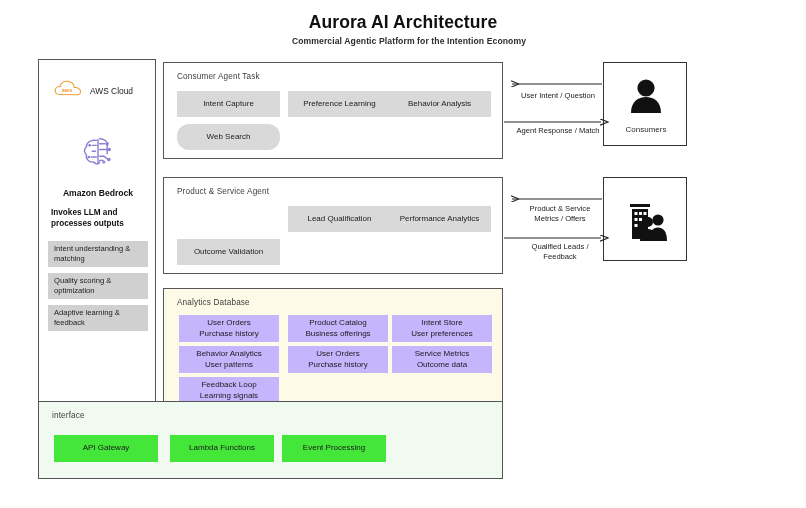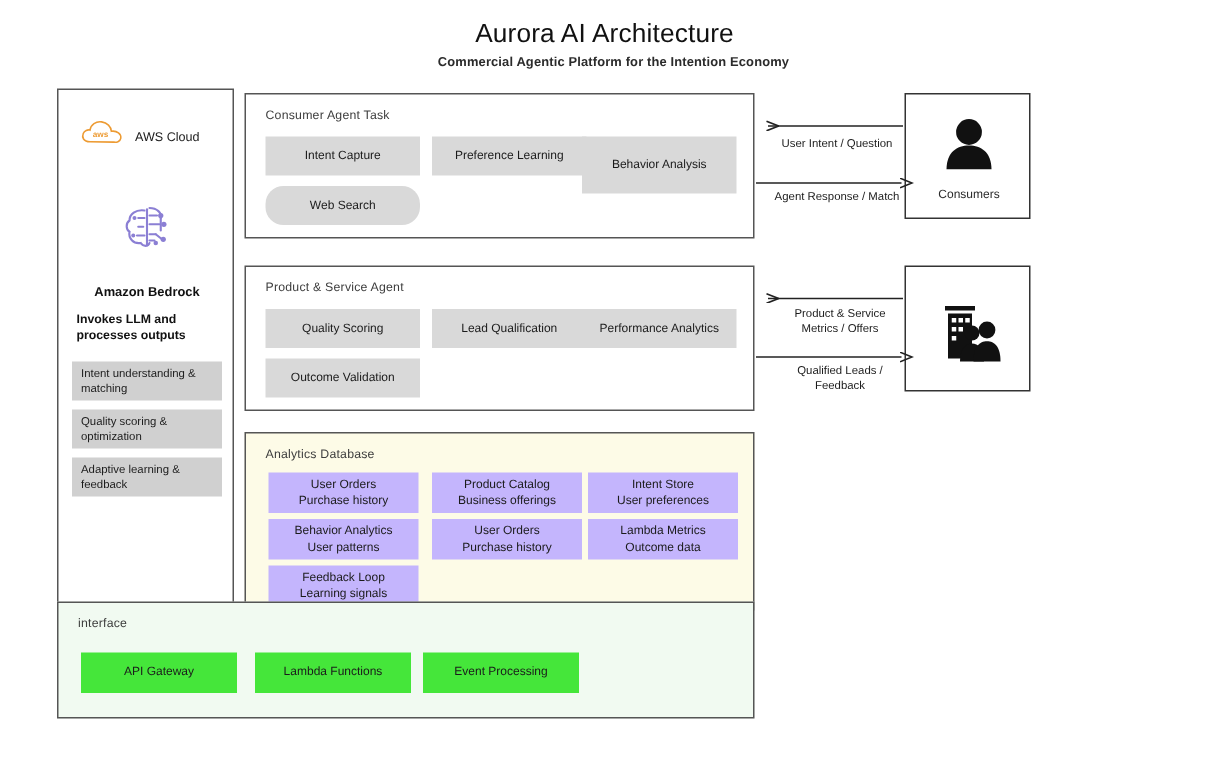--- a/index.html
+++ b/index.html
@@ -7,21 +7,21 @@
     width:806px;height:508px;background:#ffffff;
     font-family:"Liberation Sans","DejaVu Sans",sans-serif;
     color:#1a1a1a;overflow:hidden;position:relative;
   }
   .canvas{position:absolute;inset:0;}
   .abs{position:absolute;box-sizing:border-box;}
 
   
   #page-title{
     left:0;top:12px;width:806px;text-align:center;
-    font-size:17.5px;font-weight:400;letter-spacing:.1px;color:#111;
+    font-size:17.5px;font-weight:700;letter-spacing:.1px;color:#111;
   }
   #page-subtitle{
     left:0;top:36px;width:806px;text-align:center;
     font-size:8.6px;font-weight:600;color:#2b2b2b;letter-spacing:.1px;padding-left:12px;
   }
 
   
   .panel{border:1.3px solid #555;background:#fff;}
   .panel-label{
     position:absolute;left:13px;top:9px;
@@ -134,27 +134,26 @@
 
     <div class="side-chip" style="top:181px;">Intent understanding &amp; matching</div>
     <div class="side-chip" style="top:213px;">Quality scoring &amp; optimization</div>
     <div class="side-chip" style="top:245px;">Adaptive learning &amp; feedback</div>
   </div>
 
   <div class="abs panel" id="consumer-agent-panel">
     <div class="panel-label">Consumer Agent Task</div>
     <div class="chip" style="left:13px;top:28px;width:103px;height:26px;">Intent Capture</div>
     <div class="chip" style="left:124px;top:28px;width:103px;height:26px;">Preference Learning</div>
-    <div class="chip" style="left:224px;top:28px;width:103px;height:38px;">Behavior Analysis</div>
+    <div class="chip" style="left:224px;top:28px;width:103px;height:26px;">Behavior Analysis</div>
     <div class="chip" style="left:13px;top:61px;width:103px;height:26px;border-radius:12px;">Web Search</div>
   </div>
 
   <div class="abs panel" id="product-agent-panel">
     <div class="panel-label">Product &amp; Service Agent</div>
-    <div class="chip" style="left:13px;top:28px;width:103px;height:26px;">Quality Scoring</div>
     <div class="chip" style="left:124px;top:28px;width:103px;height:26px;">Lead Qualification</div>
     <div class="chip" style="left:224px;top:28px;width:103px;height:26px;">Performance Analytics</div>
     <div class="chip" style="left:13px;top:61px;width:103px;height:26px;">Outcome Validation</div>
   </div>
 
   <div class="abs" id="analytics-panel">
     <div class="panel-label">Analytics Database</div>
 
     <div class="chip yellow" style="left:15px;top:26px;width:100px;height:27px;flex-direction:column;">
       <span class="l1">User Orders</span>
@@ -171,21 +170,21 @@
 
     <div class="chip yellow" style="left:15px;top:57px;width:100px;height:27px;flex-direction:column;">
       <span class="l1">Behavior Analytics</span>
       <span class="l2">User patterns</span>
     </div>
     <div class="chip yellow" style="left:124px;top:57px;width:100px;height:27px;flex-direction:column;">
       <span class="l1">User Orders</span>
       <span class="l2">Purchase history</span>
     </div>
     <div class="chip yellow" style="left:228px;top:57px;width:100px;height:27px;flex-direction:column;">
-      <span class="l1">Lambda Metrics</span>
+      <span class="l1">Service Metrics</span>
       <span class="l2">Outcome data</span>
     </div>
 
     <div class="chip yellow" style="left:15px;top:88px;width:100px;height:27px;flex-direction:column;">
       <span class="l1">Feedback Loop</span>
       <span class="l2">Learning signals</span>
     </div>
   </div>
 
   <div class="abs" id="interface-panel">

